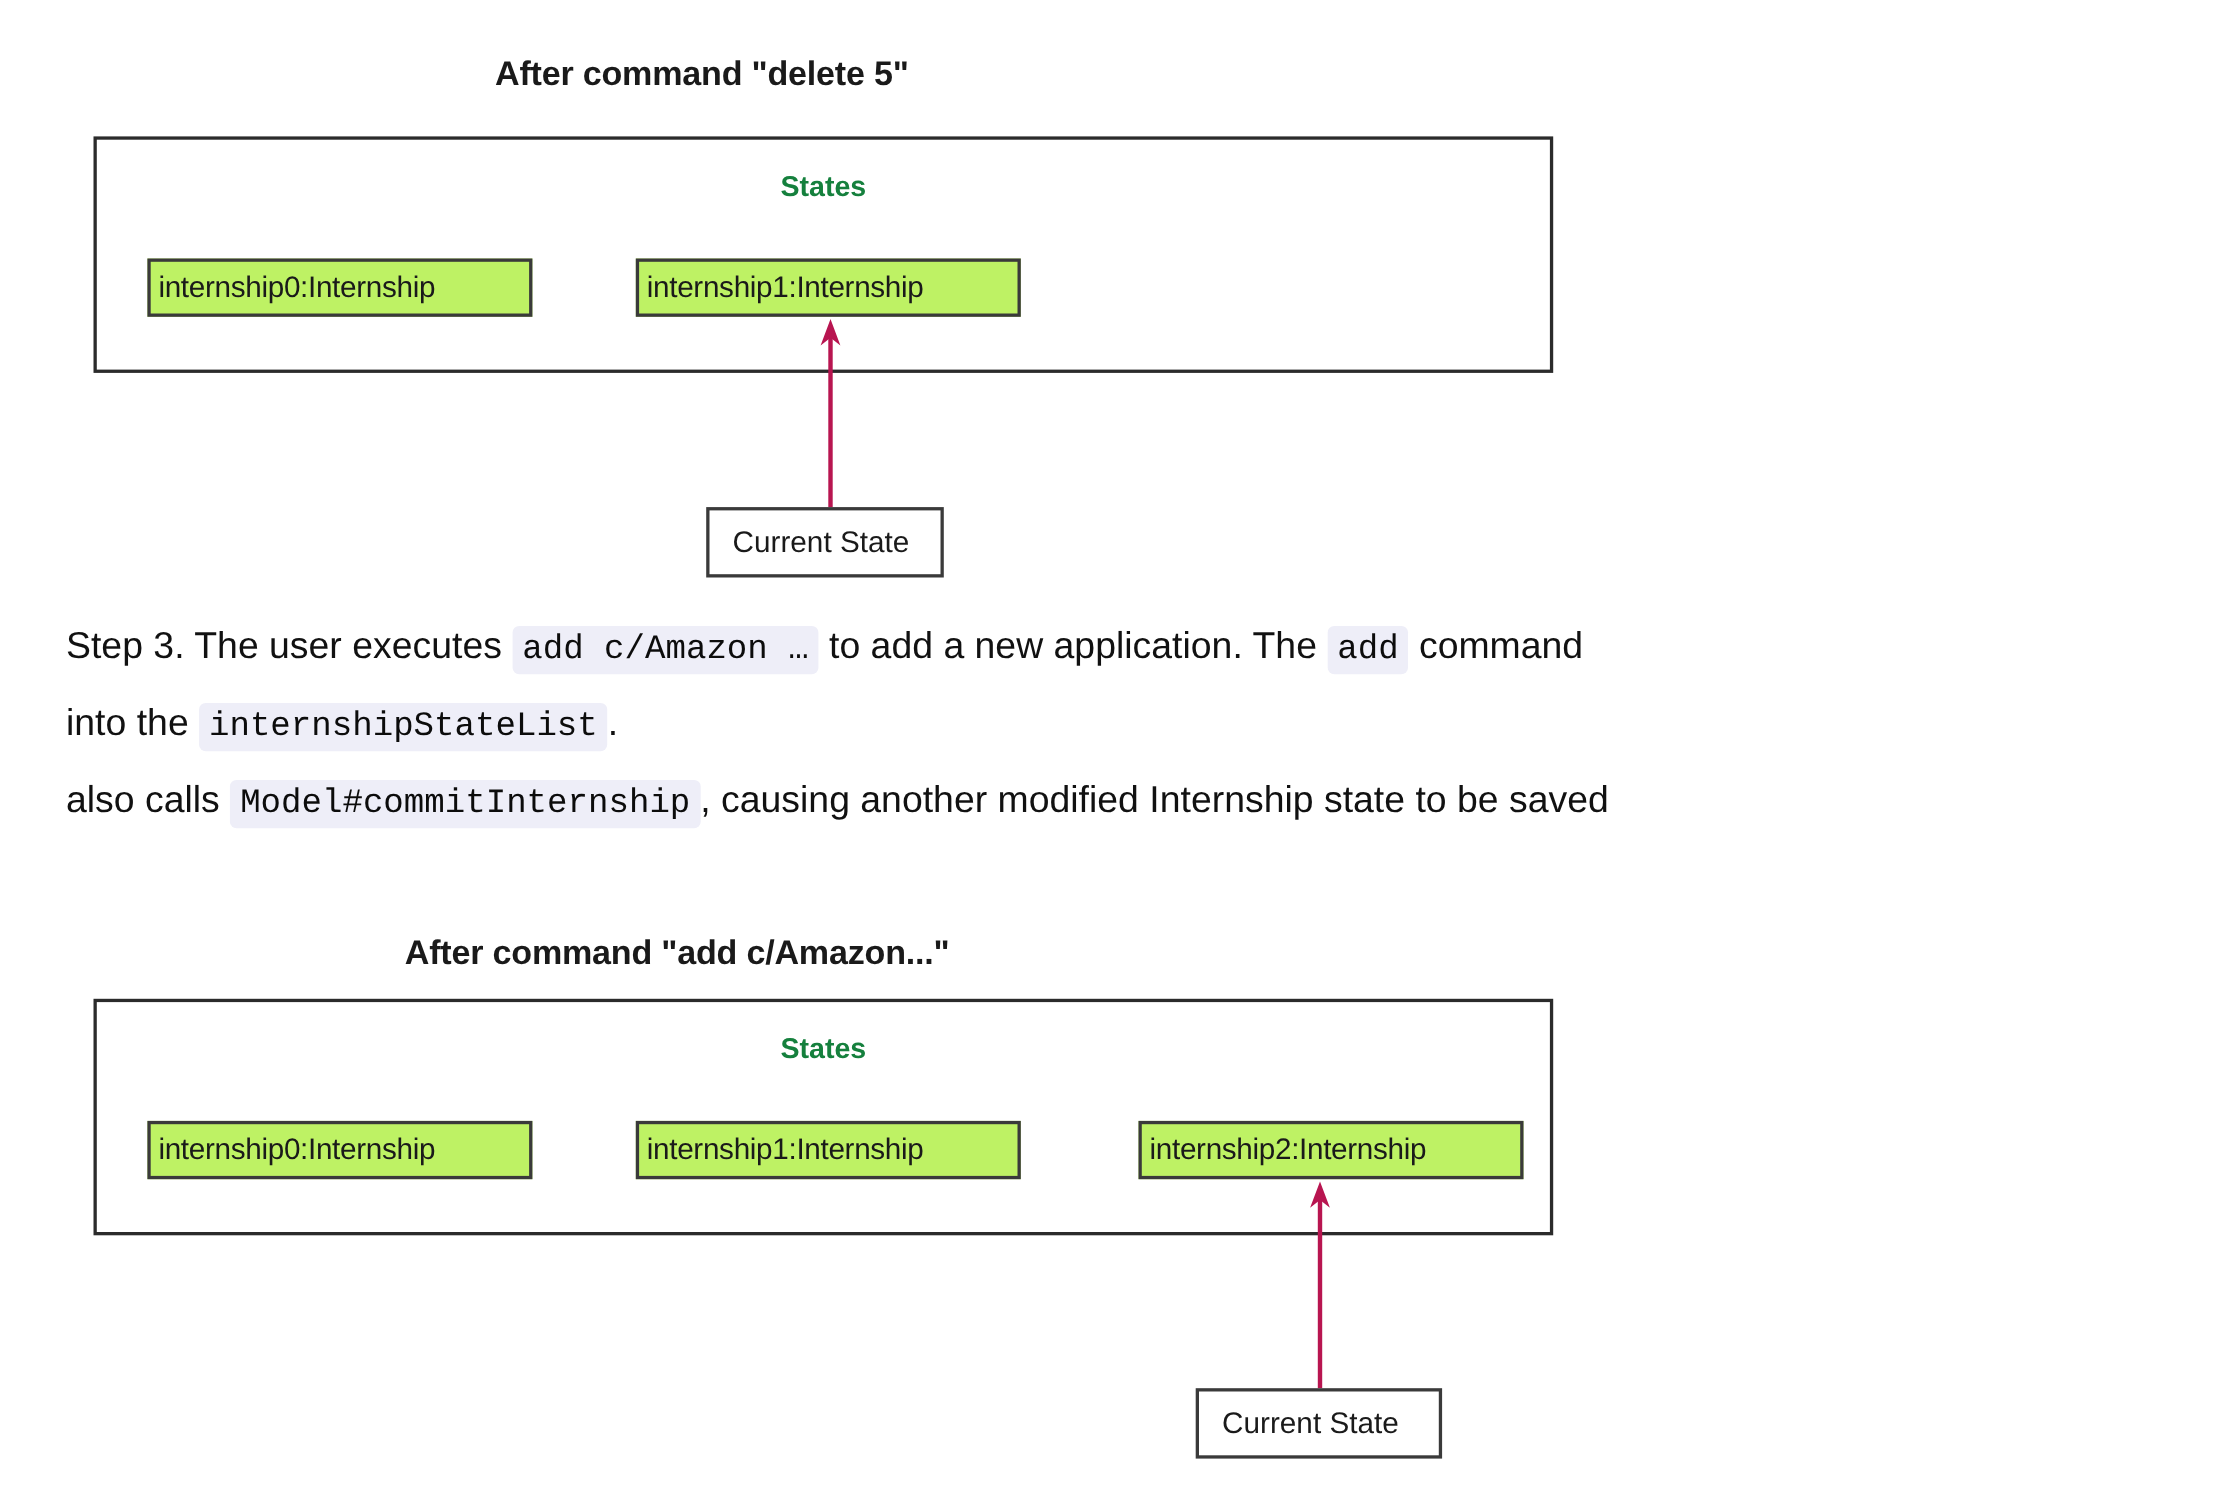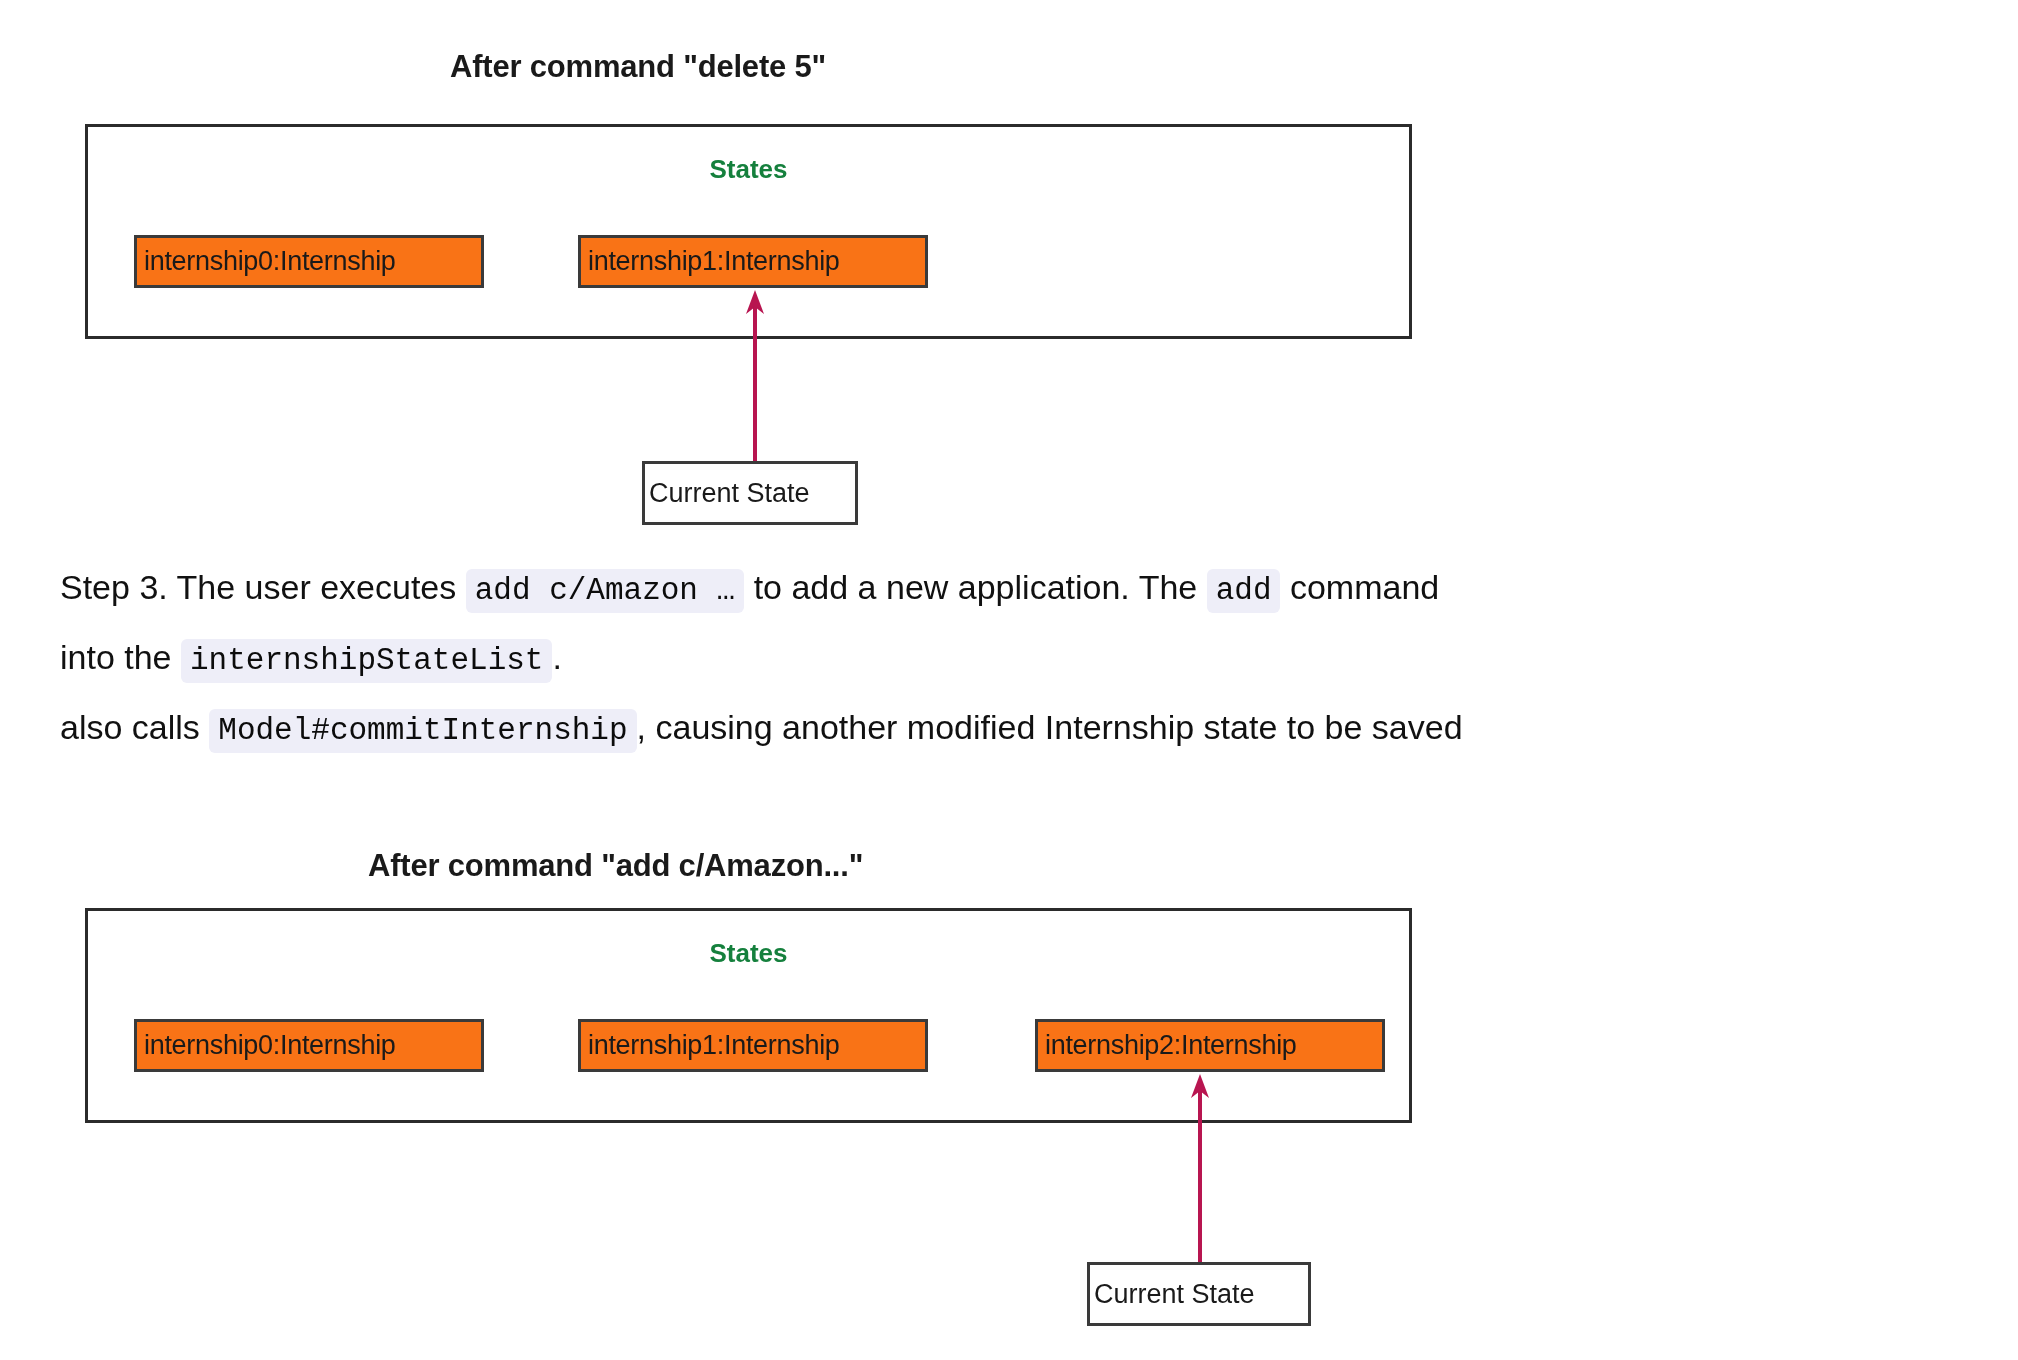--- a/index.html
+++ b/index.html
@@ -41,41 +41,41 @@
     right: 0;
     text-align: center;
     font-family: "Liberation Sans", sans-serif;
     font-weight: bold;
     font-size: 26px;
     color: #15803d;
   }
   .obj-box {
     position: absolute;
     box-sizing: border-box;
-    background: #f97316;
+    background: #bef264;
     border: 3px solid #3a3a3a;
     display: flex;
     align-items: center;
     justify-content: flex-start;
     padding-left: 7px;
     font-family: "Liberation Sans", sans-serif;
     font-size: 27px;
     color: #1a1a1a;
     white-space: nowrap;
     letter-spacing: -0.3px;
   }
   .note-box {
     position: absolute;
     box-sizing: border-box;
     background: #ffffff;
     border: 3px solid #3a3a3a;
     display: flex;
     align-items: center;
     justify-content: flex-start;
-    padding-left: 4px;
+    padding-left: 21px;
     font-family: "Liberation Sans", sans-serif;
     font-size: 27px;
     color: #1a1a1a;
     white-space: nowrap;
   }
   .arrow-svg {
     position: absolute;
     overflow: visible;
   }
 

